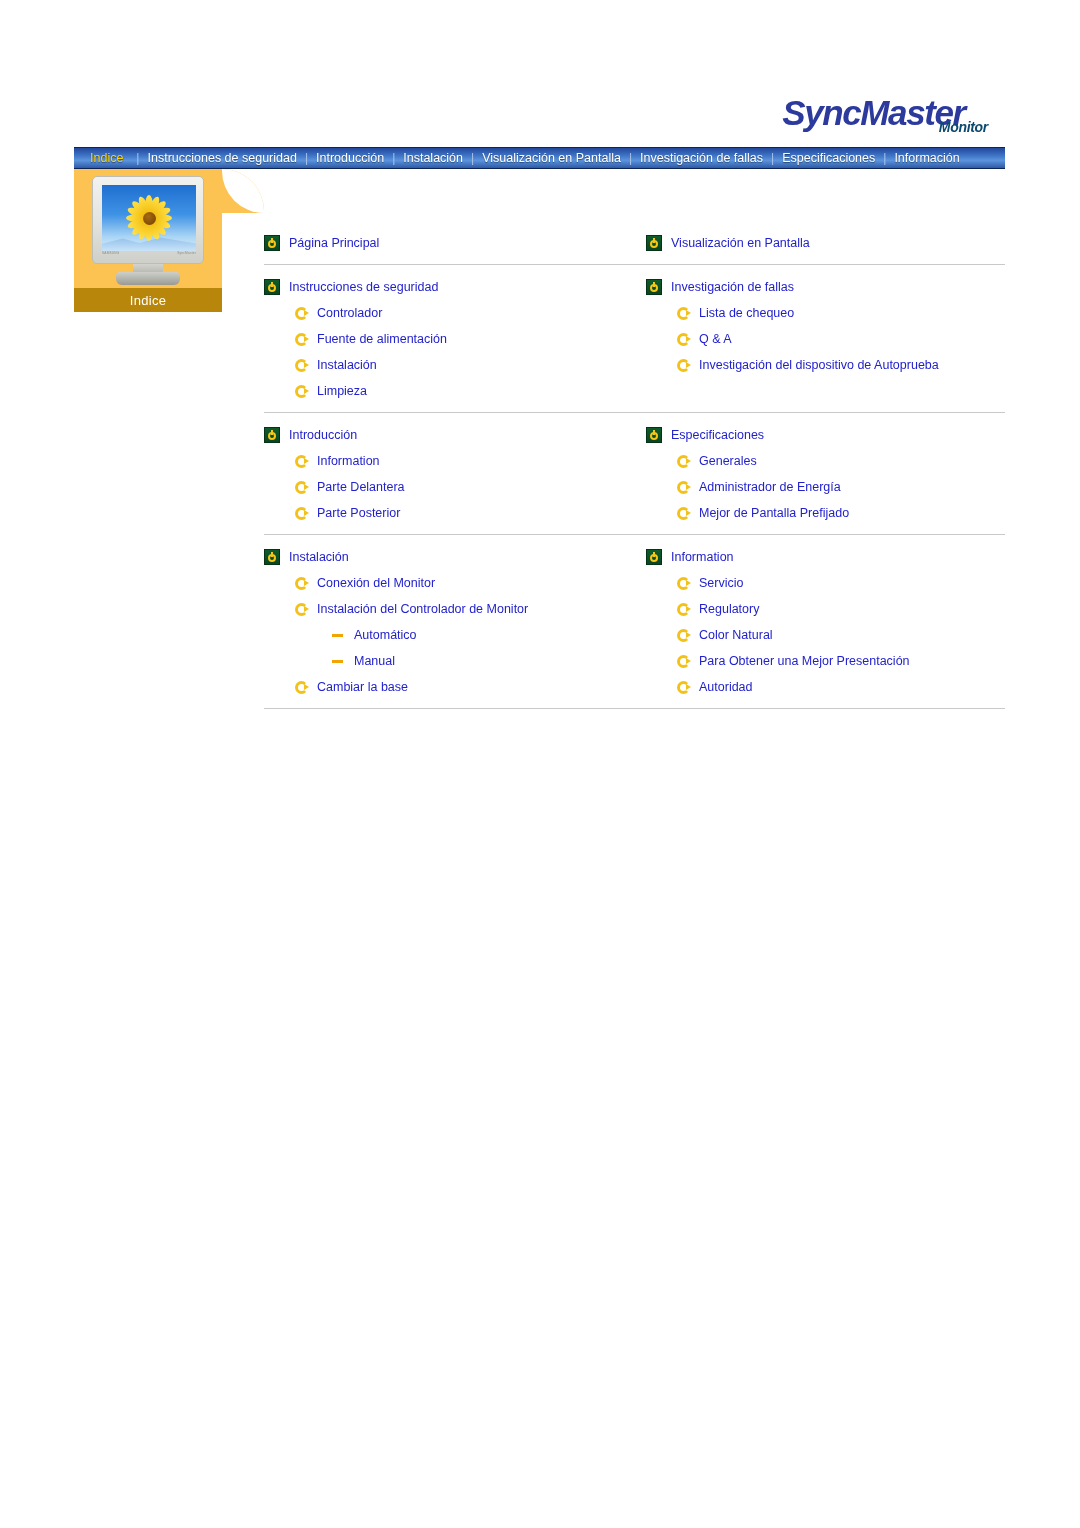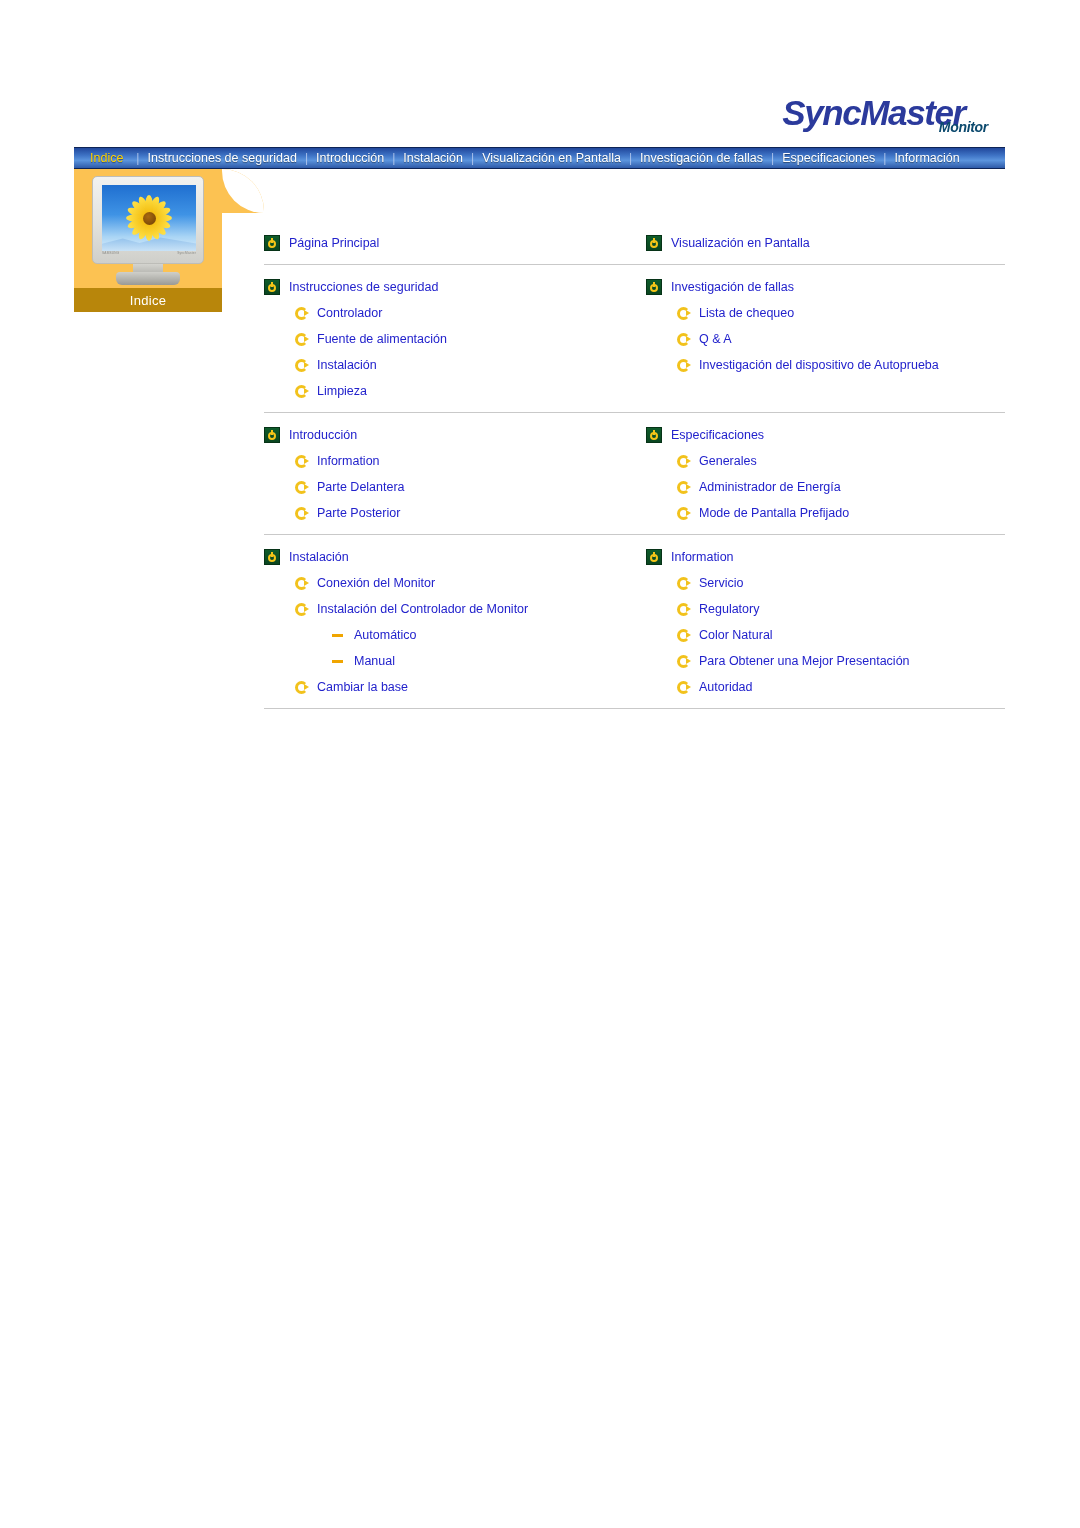--- a/index.html
+++ b/index.html
@@ -452,21 +452,21 @@
         <div class="item lvl2">
           <span class="ico-arrow"></span>
           <span class="lbl">Generales</span>
         </div>
         <div class="item lvl2">
           <span class="ico-arrow"></span>
           <span class="lbl">Administrador de Energía</span>
         </div>
         <div class="item lvl2">
           <span class="ico-arrow"></span>
-          <span class="lbl">Mode de Pantalla Prefijado</span>
+          <span class="lbl">Mejor de Pantalla Prefijado</span>
         </div>
       </div>
     </div>
     <div class="hr-wrap">
       <div class="hr"></div>
     </div>
     <div class="row">
       <div class="col">
         <div class="item lvl1">
           <span class="ico-power"></span>

